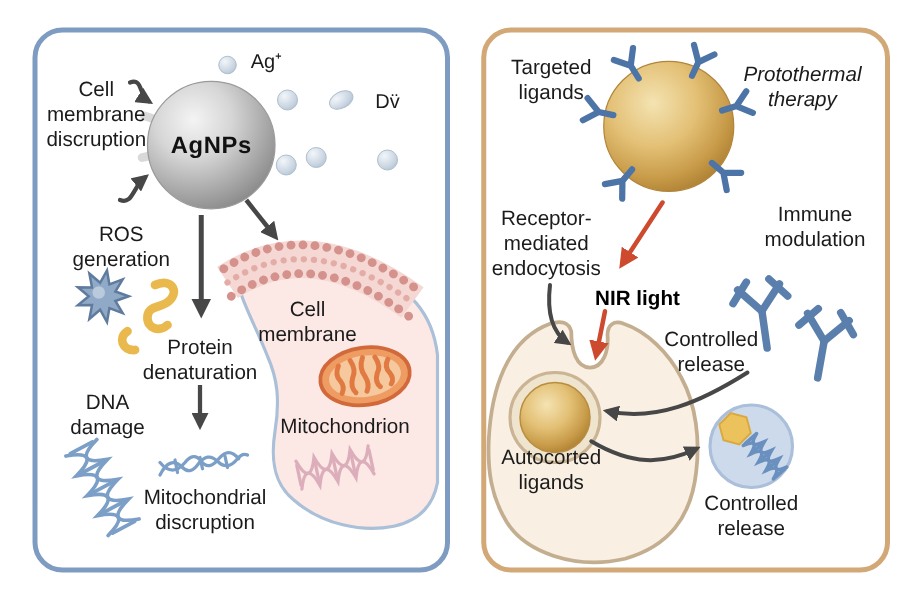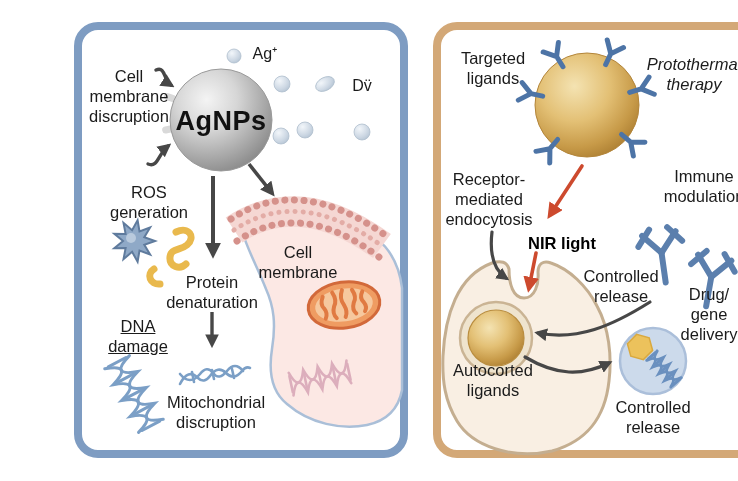--- a/index.html
+++ b/index.html
@@ -1,28 +1,28 @@
 <!DOCTYPE html>
 <html><head>
 <meta charset="utf-8">
 <style>
   html,body{margin:0;padding:0;background:#fff;}
   .canvas{position:relative;width:738px;height:481px;background:#fff;overflow:hidden;
           font-family:"Liberation Sans",sans-serif;color:#1b1b1b;}
-  .panel{position:absolute;border-radius:24px;border:8px solid #a16207;box-sizing:border-box;margin-left:48px;}
+  .panel{position:absolute;border-radius:24px;border:4px solid #a16207;box-sizing:border-box;}
   .panel-left{left:26px;top:22px;width:334px;height:436px;border-color:#7e9cc2;}
   .panel-right{left:385px;top:22px;width:327px;height:436px;border-color:#d3a877;}
   .layer{position:absolute;left:-4px;top:-4px;}
   .layer-l{width:334px;height:436px;}
   .layer-r{width:276px;height:436px;}
   svg.art{position:absolute;left:0;top:0;display:block;}
   .lbl{position:absolute;transform:translateX(-50%);text-align:center;
        white-space:pre-line;font-size:16.5px;line-height:20px;color:#1b1b1b;}
   .np-label{position:absolute;transform:translate(-50%,-50%);font-weight:bold;
-            font-size:27px;letter-spacing:.5px;color:#111;}
+            font-size:19px;letter-spacing:.5px;color:#111;}
   .red{color:#000000;font-weight:bold;}
   .small{font-size:16px;}
 </style>
 </head>
 <body>
 
 <div class="canvas">
 
   <div class="panel panel-left">
     <div class="layer layer-l">
@@ -119,26 +119,27 @@
 
       <div class="lbl small" style="left:187px;top:18px;">Ag⁺</div>
       <div class="lbl small" style="left:284px;top:50px;">Dv̈</div>
       <div class="lbl" style="left:51px;top:40px;">Cell
 membrane
 discruption</div>
       <div class="lbl" style="left:71px;top:156px;">ROS
 generation</div>
       <div class="lbl" style="left:134px;top:246px;">Protein
 denaturation</div>
-      <div class="lbl" style="left:60px;top:290px;text-decoration:underline;">DNA
+      <div class="lbl" style="left:60px;top:290px;">DNA
 damage</div>
       <div class="lbl" style="left:138px;top:366px;">Mitochondrial
 discruption</div>
       <div class="lbl" style="left:220px;top:216px;">Cell
 membrane</div>
+      <div class="lbl" style="left:250px;top:309px;">Mitochondrion</div>
       <div class="np-label" style="left:143px;top:95px;">AgNPs</div>
     </div>
   </div>
 
   <div class="panel panel-right">
     <div class="layer layer-r">
       <svg class="art" width="327" height="436" viewBox="0 0 327 436">
         <defs>
           <radialGradient id="R_gold" cx="38%" cy="32%" r="75%">
             <stop offset="0%" stop-color="#f4e3b2"></stop>
@@ -214,21 +215,19 @@
       <div class="lbl" style="left:257px;top:28px;font-style:italic;">Protothermal
 therapy</div>
       <div class="lbl" style="left:267px;top:140px;">Immune
 modulation</div>
       <div class="lbl" style="left:52px;top:143px;">Receptor-
 mediated
 endocytosis</div>
       <div class="lbl red" style="left:125px;top:207px;">NIR light</div>
       <div class="lbl" style="left:184px;top:240px;">Controlled
 release</div>
-      <div class="lbl" style="left:272px;top:258px;">Drug/ gene
-delivery</div>
       <div class="lbl" style="left:56px;top:334px;">Autocorted
 ligands</div>
       <div class="lbl" style="left:216px;top:371px;">Controlled
 release</div>
     </div>
   </div>
 </div>
 
 </body></html>

